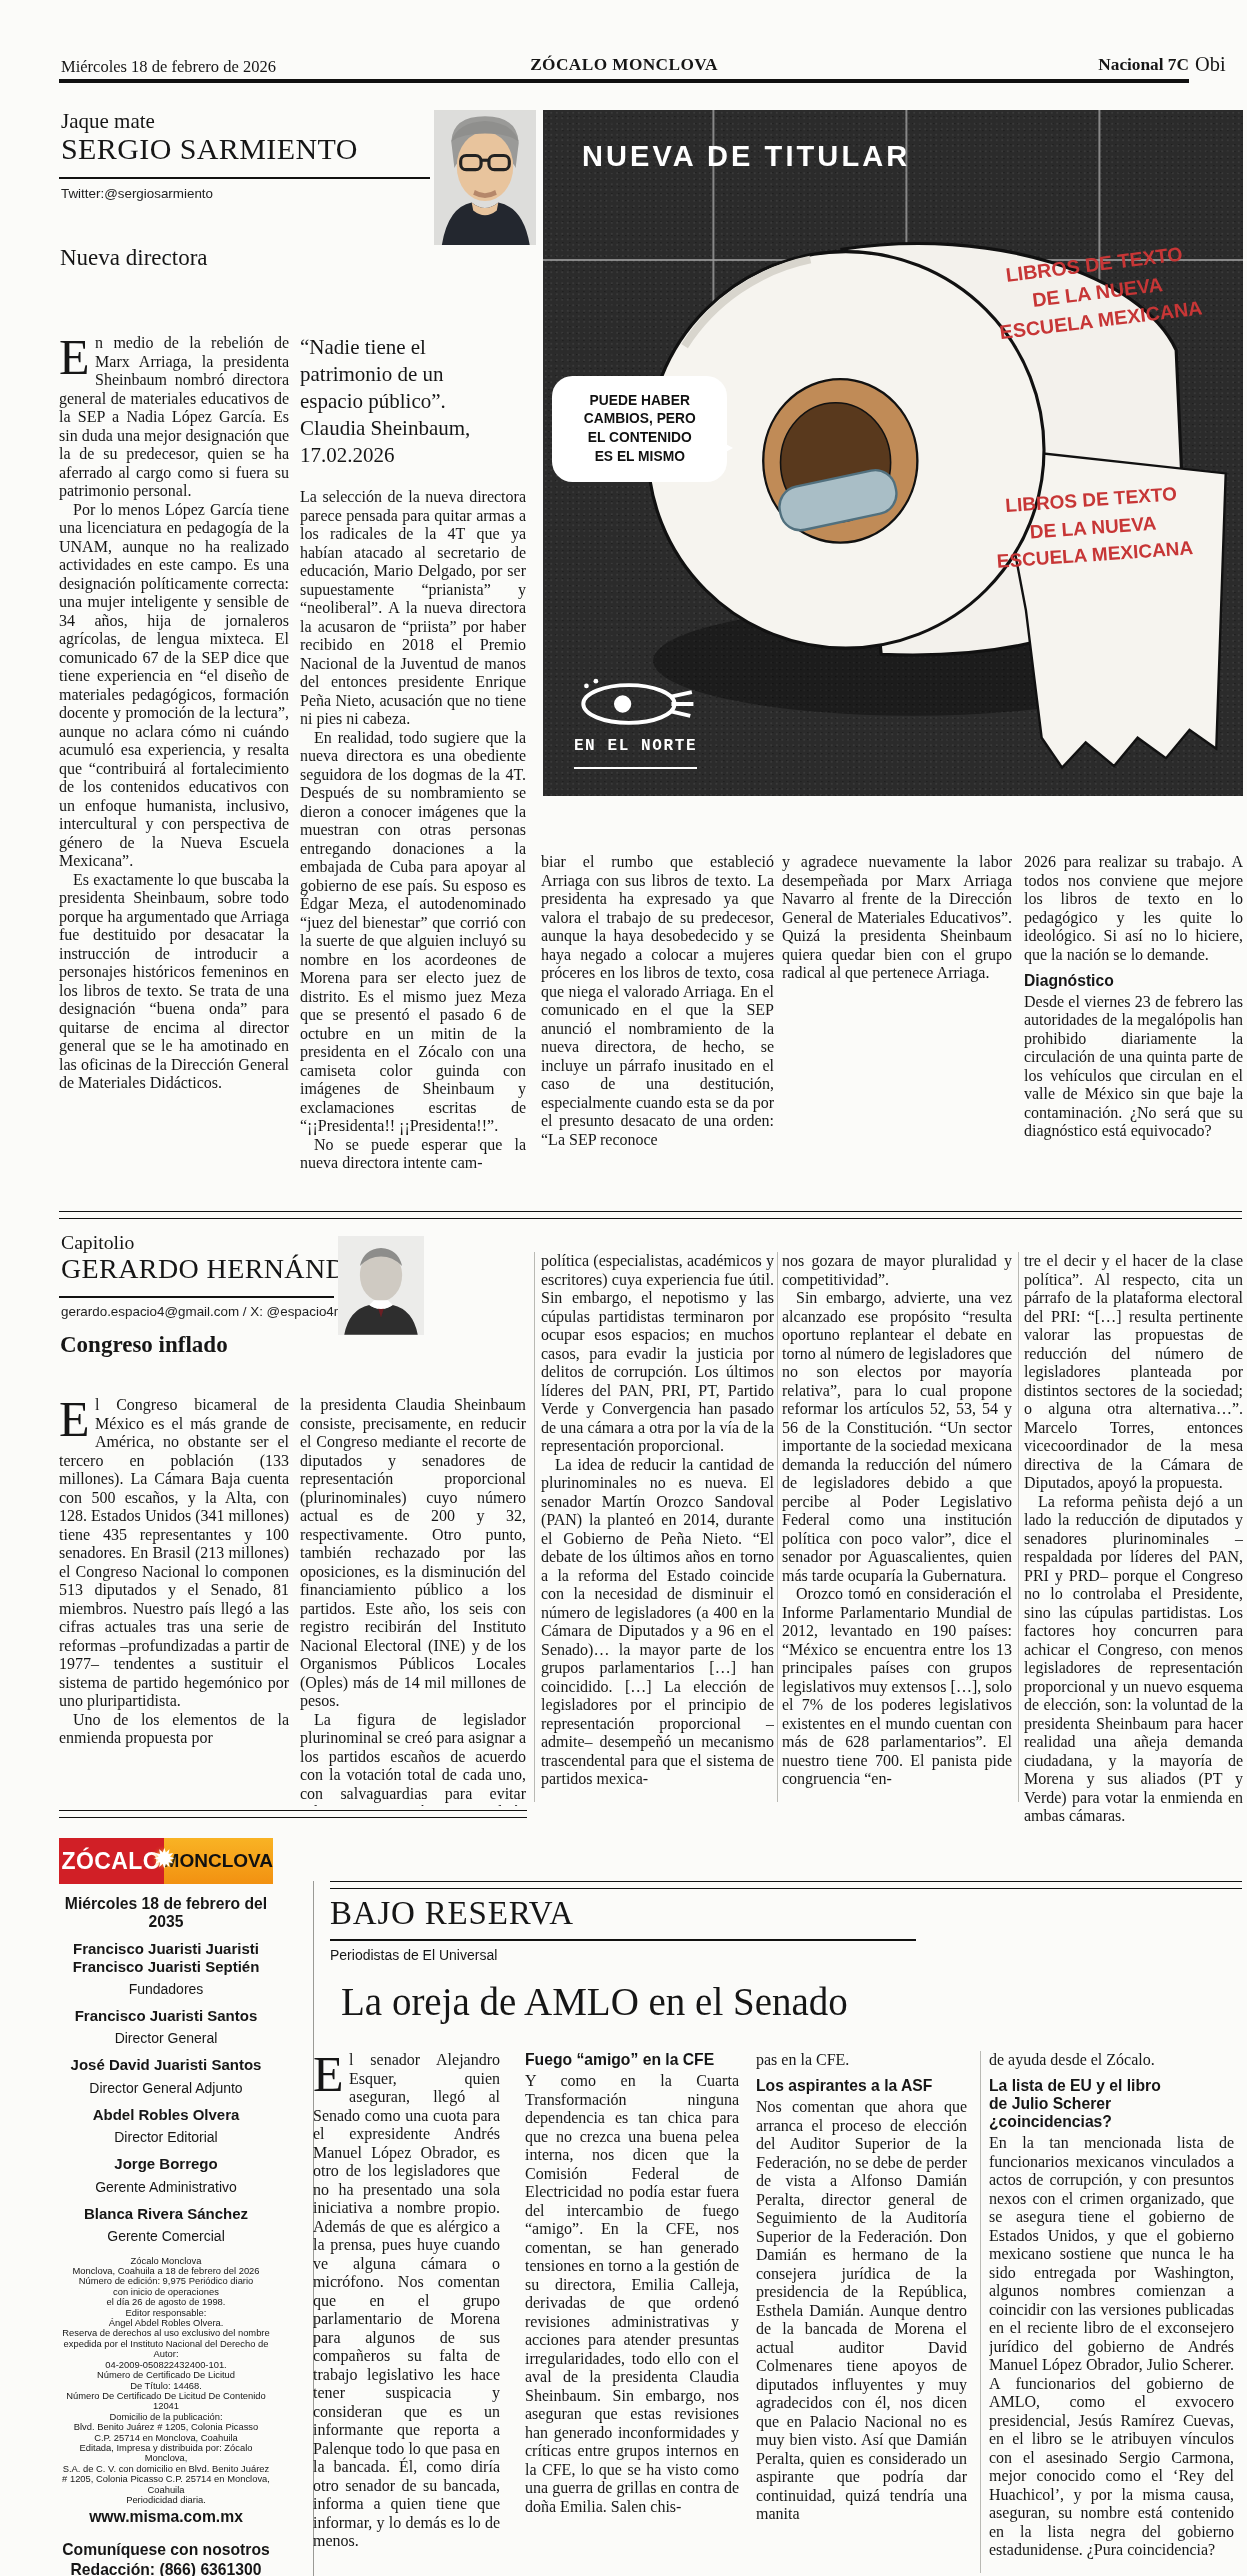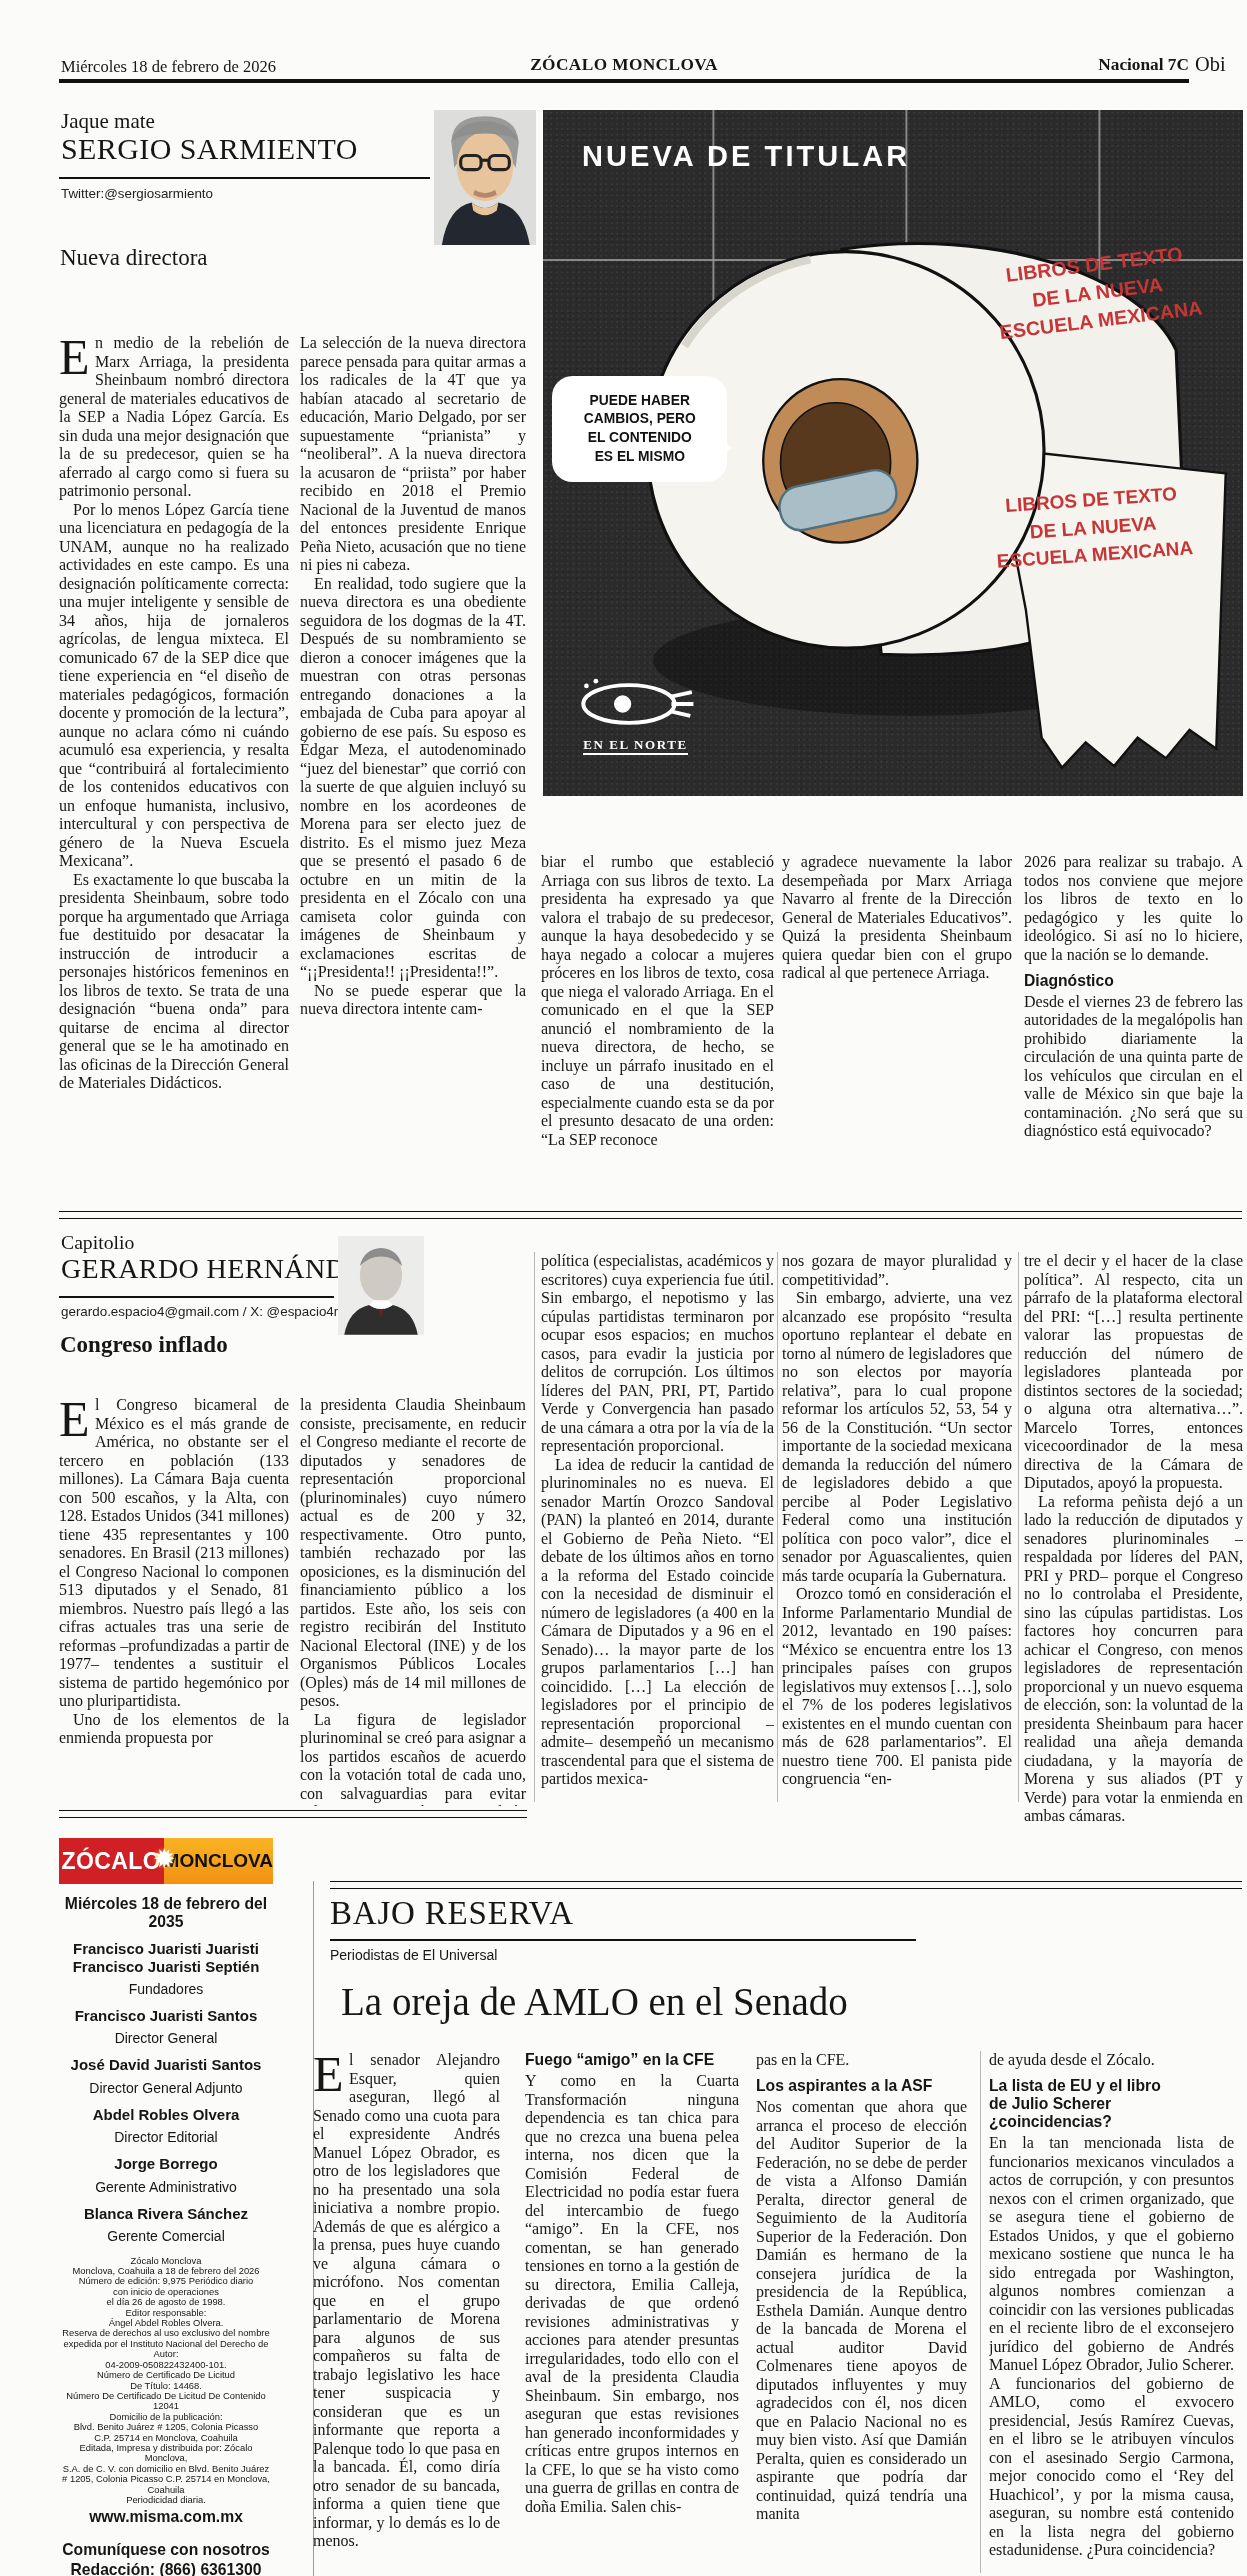--- a/index.html
+++ b/index.html
@@ -57,22 +57,22 @@
   .rolltext{position:absolute;color:#c73636;font-family:"Liberation Sans",sans-serif;
     font-weight:bold;text-align:center;white-space:pre-line;}
   .t1{left:425px;top:140px;width:259px;font-size:19.7px;line-height:28px;transform:rotate(-7deg);}
   .t2{left:436px;top:376px;width:228px;font-size:19px;line-height:27.5px;transform:rotate(-4deg);}
   .bubble{position:absolute;left:9.4px;top:266px;width:156px;background:#fff;border-radius:20.4px;
     padding:15.7px 9.4px;font-family:"Liberation Sans",sans-serif;font-weight:bold;font-size:13.8px;
     line-height:1.35;text-align:center;color:#111;white-space:pre-line;}
   .bubble:after{content:"";position:absolute;right:-17.3px;top:58%;border:11px solid transparent;
     border-left:20.4px solid #fff;}
   .signature{position:absolute;left:14px;top:568px;width:157px;text-align:center;color:#fff;}
-  .signature .sigtext{display:inline-block;font-family:Liberation Serif, serif;font-weight:bold;
-    font-size:13px;letter-spacing:1.6px;border-bottom:2.4px double #fff;padding-bottom:0;margin-top:3.1px;}
+  .signature .sigtext{display:inline-block;font-family:Liberation Mono, monospace;font-weight:bold;
+    font-size:16px;letter-spacing:1.6px;border-bottom:2.4px double #fff;padding-bottom:12px;margin-top:3.1px;}
 
   
   .masthead{left:59px;top:1838px;width:214px;text-align:center;font-family:"Liberation Sans",sans-serif;}
   .mlogo{display:flex;height:46px;position:relative;}
   .mlogo .z{flex:1.15;background:#d11f26;color:#fff;font-weight:bold;font-size:23px;
     display:flex;align-items:center;justify-content:center;letter-spacing:0.4px;}
   .mlogo .m{flex:1;background:linear-gradient(#f9b324,#f29111);color:#111;font-weight:bold;font-size:19px;
     display:flex;align-items:center;justify-content:center;}
   .mlogo .sun{position:absolute;left:50%;top:4.7px;transform:translateX(-58%);color:#fff;font-size:27px;
     text-shadow:0 0 4.7px #f9b324;}
@@ -125,20 +125,25 @@
 
   <div class="col dropcap" style="left:59px;top:334px;width:230px;height:874px;">
     <div class="paras">
         <p>En medio de la rebelión de Marx Arriaga, la presidenta Sheinbaum nombró directora general de materiales educativos de la SEP a Nadia López García. Es sin duda una mejor designación que la de su predecesor, quien se ha aferrado al cargo como si fuera su patrimonio personal.</p>
         <p>Por lo menos López García tiene una licenciatura en pedagogía de la UNAM, aunque no ha realizado actividades en este campo. Es una designación políticamente correcta: una mujer inteligente y sensible de 34 años, hija de jornaleros agrícolas, de lengua mixteca. El comunicado 67 de la SEP dice que tiene experiencia en “el diseño de materiales pedagógicos, formación docente y promoción de la lectura”, aunque no aclara cómo ni cuándo acumuló esa experiencia, y resalta que “contribuirá al fortalecimiento de los contenidos educativos con un enfoque humanista, inclusivo, intercultural y con perspectiva de género de la Nueva Escuela Mexicana”.</p>
         <p>Es exactamente lo que buscaba la presidenta Sheinbaum, sobre todo porque ha argumentado que Arriaga fue destituido por desacatar la instrucción de introducir a personajes históricos femeninos en los libros de texto. Se trata de una designación “buena onda” para quitarse de encima al director general que se le ha amotinado en las oficinas de la Dirección General de Materiales Didácticos.</p>
       </div>
   </div>
 
   <div class="col" style="left:300px;top:334px;width:226px;height:874px;">
+    <div class="pullquote">“Nadie tiene el
+patrimonio de un
+espacio público”.
+Claudia Sheinbaum,
+17.02.2026</div>
     <div class="paras">
         <p>La selección de la nueva directora parece pensada para quitar armas a los radicales de la 4T que ya habían atacado al secretario de educación, Mario Delgado, por ser supuestamente “prianista” y “neoliberal”. A la nueva directora la acusaron de “priista” por haber recibido en 2018 el Premio Nacional de la Juventud de manos del entonces presidente Enrique Peña Nieto, acusación que no tiene ni pies ni cabeza.</p>
         <p>En realidad, todo sugiere que la nueva directora es una obediente seguidora de los dogmas de la 4T. Después de su nombramiento se dieron a conocer imágenes que la muestran con otras personas entregando donaciones a la embajada de Cuba para apoyar al gobierno de ese país. Su esposo es Édgar Meza, el autodenominado “juez del bienestar” que corrió con la suerte de que alguien incluyó su nombre en los acordeones de Morena para ser electo juez de distrito. Es el mismo juez Meza que se presentó el pasado 6 de octubre en un mitin de la presidenta en el Zócalo con una camiseta color guinda con imágenes de Sheinbaum y exclamaciones escritas de “¡¡Presidenta!! ¡¡Presidenta!!”.</p>
         <p>No se puede esperar que la nueva directora intente cam-</p>
       </div>
   </div>
 
   <div class="abs cartoon">
     <div class="tilegrid"></div>
     <div class="ctitle">NUEVA DE TITULAR</div>

